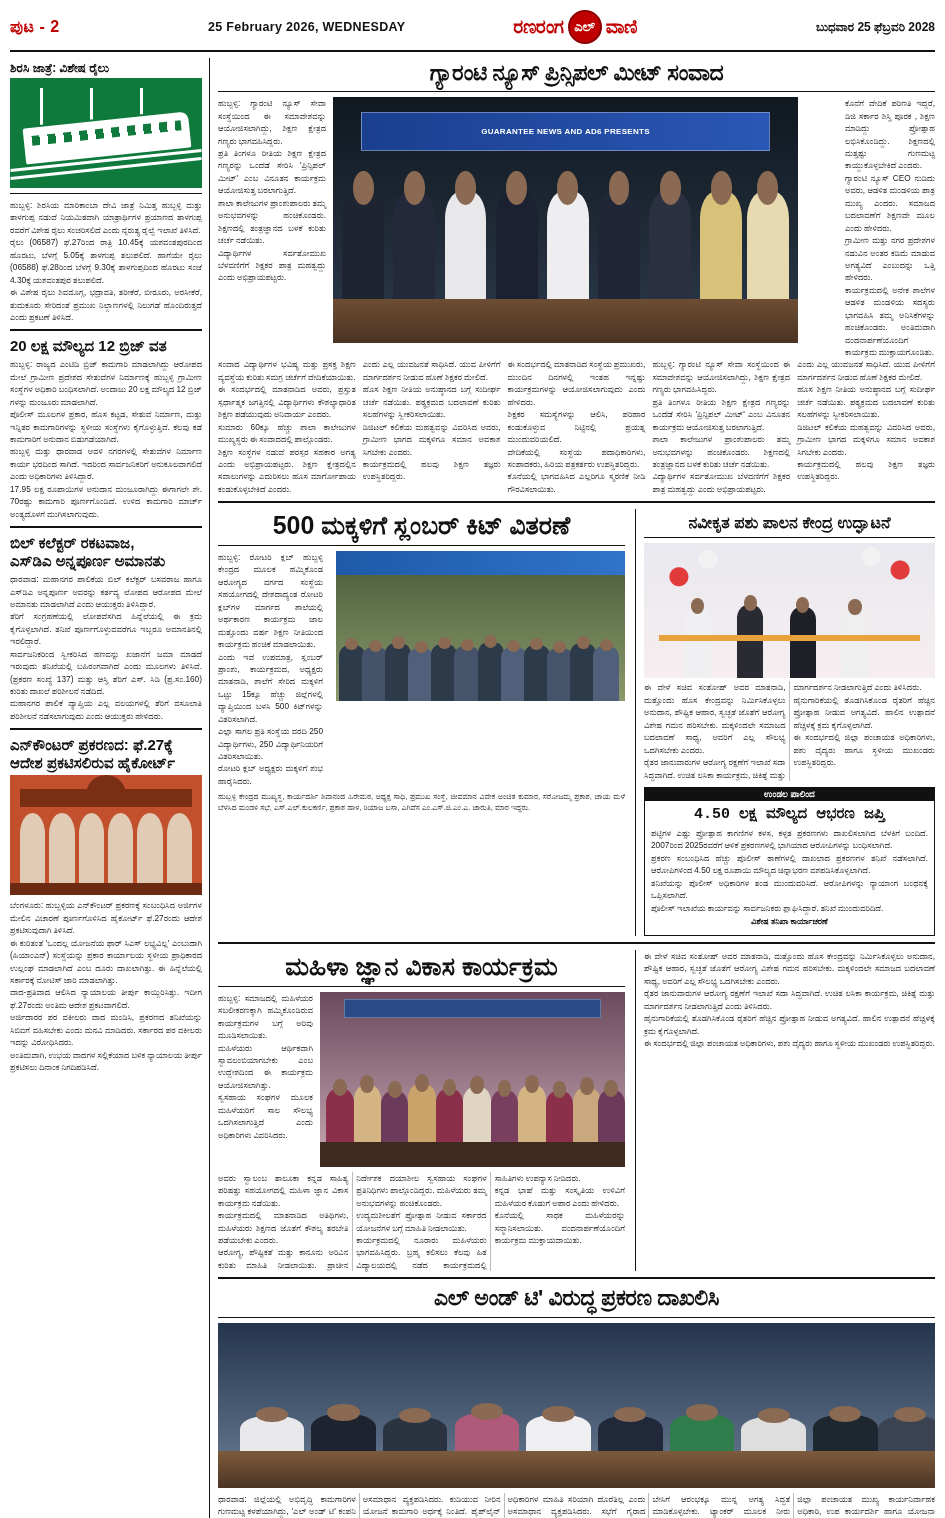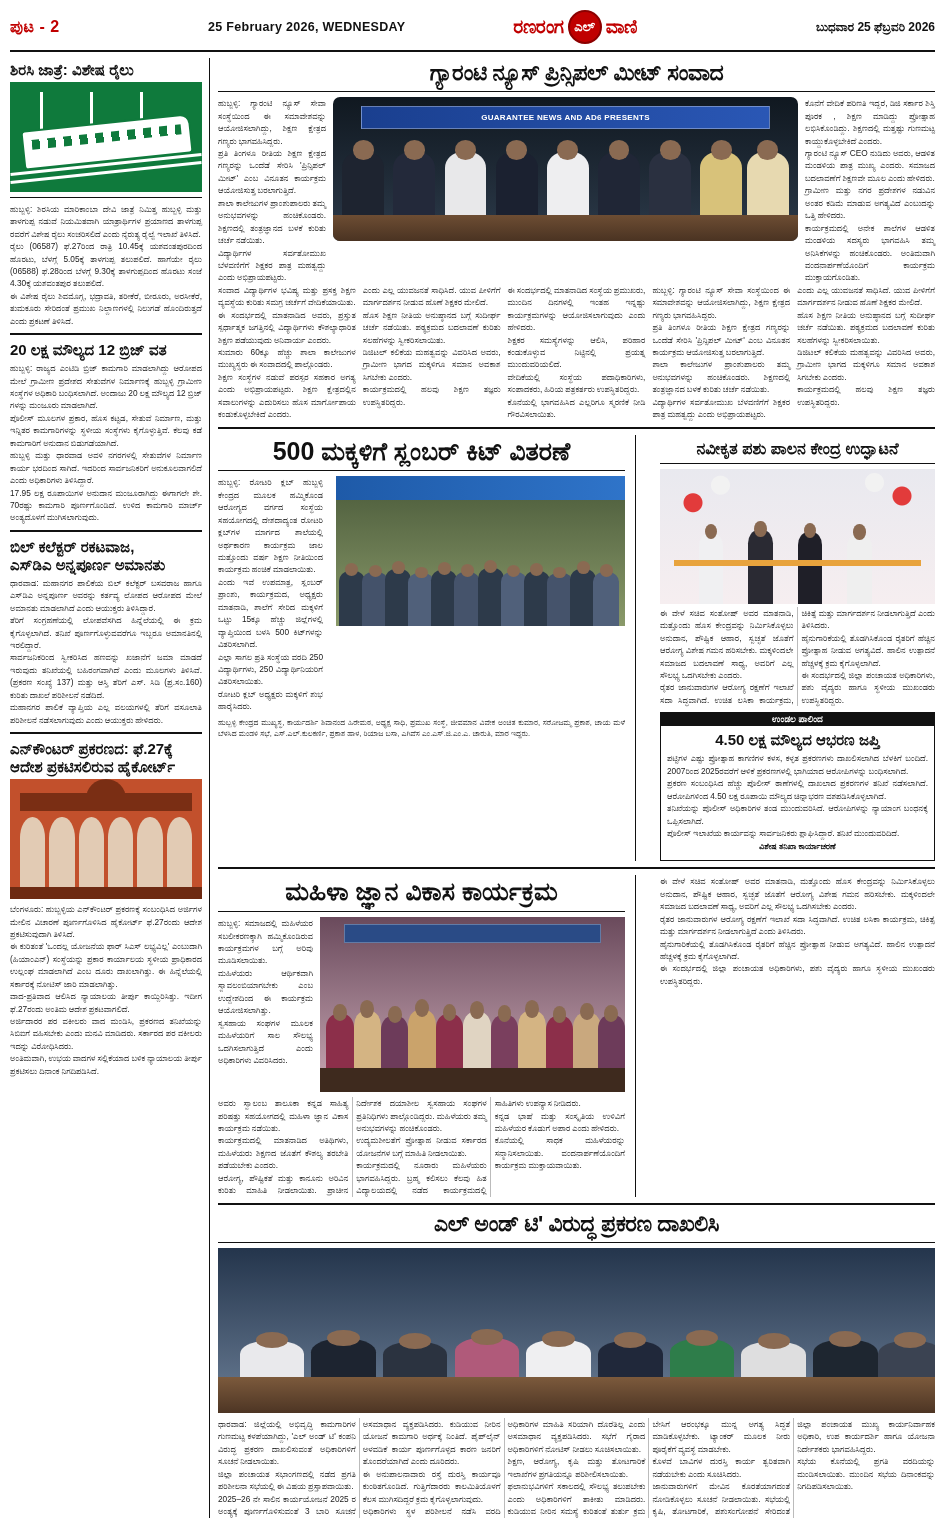--- a/index.html
+++ b/index.html
@@ -49,21 +49,21 @@
     letter-spacing: -.5px; margin: 2px 0 6px;
   }
   .hd-md {
     font-size: 25px; font-weight: bold; text-align: center; line-height: 1.15;
     margin: 2px 0 5px;
   }
   .hd-sm {
     font-size: 15px; font-weight: bold; line-height: 1.2; margin: 4px 0 3px;
   }
   .hd-xs {
-    font-size: 15px; font-weight: bold; line-height: 1.25; margin: 3px 0 2px;
+    font-size: 12px; font-weight: bold; line-height: 1.25; margin: 3px 0 2px;
   }
   .rule { border-top: 1px solid #111; margin: 5px 0; }
   .rule-thick { border-top: 2px solid #111; margin: 6px 0; }
   .para {
     font-size: 8.3px; line-height: 1.5; text-align: justify;
     hyphens: auto; word-spacing: -0.3px; color:#1a1a1a;
   }
   .caption { font-size: 7.6px; line-height: 1.45; text-align: justify; color:#222; }
 
   .cols2 { column-count: 2; column-gap: 8px; column-rule: 1px solid #bbb; }
@@ -137,36 +137,36 @@
   }
   .court-ill .base { position:absolute; bottom:0; left:0; right:0; height:12px; background:#6d2a12;}
 
   
   .boxed { border: 1px solid #111; padding: 5px 6px; margin-top: 6px; }
   .box-label {
     background:#111; color:#fff; font-size:9px; text-align:center;
     padding: 1px 0; font-weight:bold; margin:-5px -6px 5px;
   }
   .byline { font-size: 8px; font-weight: bold; text-align:center; margin: 3px 0; }
-  .sep-v { border-left: 1px solid #111; padding-left: 24px; }
+  .sep-v { border-left: 1px solid #111; padding-left: 8px; }
 </style>
 </head>
 <body>
 
 <div class="page">
 
   <div class="masthead">
     <div class="pageno">ಪುಟ - 2</div>
     <div class="dateline-en">25 February 2026, WEDNESDAY</div>
     <div class="logo-wrap">
       <span class="logo-text">ರಣರಂಗ</span>
       <span class="logo-circle">ಎಲ್</span>
       <span class="logo-text">ವಾಣಿ</span>
     </div>
-    <div class="dateline-kn">ಬುಧವಾರ 25 ಫೆಬ್ರವರಿ 2026</div>
+    <div class="dateline-kn">ಬುಧವಾರ 25 ಫೆಬ್ರವರಿ 2028</div>
   </div>
 
   <div class="body-grid">
 
     <div class="col-left">
 
       <div class="hd-xs">ಶಿರಸಿ ಜಾತ್ರೆ: ವಿಶೇಷ ರೈಲು</div>
       <div class="train-ill photo">
         <div class="sky"></div>
         <div class="pole" style="left:30px;"></div>
@@ -222,36 +222,36 @@
     <div class="col-right">
 
       <div class="hd-lg">ಗ್ಯಾರಂಟಿ ನ್ಯೂಸ್ ಪ್ರಿನ್ಸಿಪಲ್ ಮೀಟ್ ಸಂವಾದ</div>
       <div class="rule"></div>
 
       <div style="display:grid; grid-template-columns: 108px 1fr 130px; gap:7px;">
         <div class="para" style="white-space:pre-line;">ಹುಬ್ಬಳ್ಳಿ: ಗ್ಯಾರಂಟಿ ನ್ಯೂಸ್ ಸೇವಾ ಸಂಸ್ಥೆಯಿಂದ ಈ ಸಮಾವೇಶವನ್ನು ಆಯೋಜಿಸಲಾಗಿದ್ದು, ಶಿಕ್ಷಣ ಕ್ಷೇತ್ರದ ಗಣ್ಯರು ಭಾಗವಹಿಸಿದ್ದರು.
 ಪ್ರತಿ ತಿಂಗಳೂ ರೀತಿಯ ಶಿಕ್ಷಣ ಕ್ಷೇತ್ರದ ಗಣ್ಯರನ್ನು ಒಂದೆಡೆ ಸೇರಿಸಿ 'ಪ್ರಿನ್ಸಿಪಲ್ ಮೀಟ್' ಎಂಬ ವಿನೂತನ ಕಾರ್ಯಕ್ರಮ ಆಯೋಜಿಸುತ್ತ ಬರಲಾಗುತ್ತಿದೆ.
 ಶಾಲಾ ಕಾಲೇಜುಗಳ ಪ್ರಾಂಶುಪಾಲರು ತಮ್ಮ ಅನುಭವಗಳನ್ನು ಹಂಚಿಕೊಂಡರು. ಶಿಕ್ಷಣದಲ್ಲಿ ತಂತ್ರಜ್ಞಾನದ ಬಳಕೆ ಕುರಿತು ಚರ್ಚೆ ನಡೆಯಿತು.
 ವಿದ್ಯಾರ್ಥಿಗಳ ಸರ್ವತೋಮುಖ ಬೆಳವಣಿಗೆಗೆ ಶಿಕ್ಷಕರ ಪಾತ್ರ ಮಹತ್ವದ್ದು ಎಂದು ಅಭಿಪ್ರಾಯಪಟ್ಟರು.</div>
-        <div class="photo p-dark" style="height:144px;border-radius:7px;">
+        <div class="photo p-dark" style="height:246px;">
           <div class="banner">GUARANTEE NEWS AND AD6 PRESENTS</div>
           <div class="ph-people">
             <i style="left:2%; background:#1e2430;"></i>
             <i style="left:13%; background:#23293a;"></i>
             <i style="left:24%; background:#e8e8ea;"></i>
             <i style="left:35%; background:#1b2130;"></i>
             <i style="left:46%; background:#eeeef0;"></i>
             <i style="left:57%; background:#202636;"></i>
             <i style="left:68%; background:#2a3040;"></i>
             <i style="left:79%; background:#d8c27a;"></i>
             <i style="left:89%; background:#e7d9b0;"></i>
           </div>
           <div class="ph-stage"></div>
         </div>
-        <div class="para" style="white-space:pre-line;">ಕೊನೆಗೆ ವೇದಿಕೆ ಪರಿಣತಿ ಇದ್ದರೆ, ಡಿಜಿ ಸರ್ಕಾರ ಶಿಸ್ತಿ ಪೂರಕ , ಶಿಕ್ಷಣ ಮಾಡಿದ್ದು ಪ್ರೋತ್ಸಾಹ ಲಭಿಸಿಕೊಂಡಿದ್ದು. ಶಿಕ್ಷಣದಲ್ಲಿ ಮತ್ತಷ್ಟು ಗುಣಮಟ್ಟ ಕಾಯ್ದುಕೊಳ್ಳಬೇಕಿದೆ ಎಂದರು.
+        <div class="para" style="white-space:pre-line;margin-left:40px;">ಕೊನೆಗೆ ವೇದಿಕೆ ಪರಿಣತಿ ಇದ್ದರೆ, ಡಿಜಿ ಸರ್ಕಾರ ಶಿಸ್ತಿ ಪೂರಕ , ಶಿಕ್ಷಣ ಮಾಡಿದ್ದು ಪ್ರೋತ್ಸಾಹ ಲಭಿಸಿಕೊಂಡಿದ್ದು. ಶಿಕ್ಷಣದಲ್ಲಿ ಮತ್ತಷ್ಟು ಗುಣಮಟ್ಟ ಕಾಯ್ದುಕೊಳ್ಳಬೇಕಿದೆ ಎಂದರು.
 ಗ್ಯಾರಂಟಿ ನ್ಯೂಸ್ CEO ನುಡಿದು ಅವರು, ಆಡಳಿತ ಮಂಡಳಿಯ ಪಾತ್ರ ಮುಖ್ಯ ಎಂದರು. ಸಮಾಜದ ಬದಲಾವಣೆಗೆ ಶಿಕ್ಷಣವೇ ಮೂಲ ಎಂದು ಹೇಳಿದರು.
 ಗ್ರಾಮೀಣ ಮತ್ತು ನಗರ ಪ್ರದೇಶಗಳ ನಡುವಿನ ಅಂತರ ಕಡಿಮೆ ಮಾಡುವ ಅಗತ್ಯವಿದೆ ಎಂಬುದನ್ನು ಒತ್ತಿ ಹೇಳಿದರು.
 ಕಾರ್ಯಕ್ರಮದಲ್ಲಿ ಅನೇಕ ಶಾಲೆಗಳ ಆಡಳಿತ ಮಂಡಳಿಯ ಸದಸ್ಯರು ಭಾಗವಹಿಸಿ ತಮ್ಮ ಅನಿಸಿಕೆಗಳನ್ನು ಹಂಚಿಕೊಂಡರು. ಅಂತಿಮವಾಗಿ ವಂದನಾರ್ಪಣೆಯೊಂದಿಗೆ ಕಾರ್ಯಕ್ರಮ ಮುಕ್ತಾಯಗೊಂಡಿತು.</div>
       </div>
 
       <div style="display:grid; grid-template-columns:1fr 1fr 1fr 1fr 1fr; gap:7px; ">
         <div class="para" style="white-space:pre-line;">ಸಂವಾದ ವಿದ್ಯಾರ್ಥಿಗಳ ಭವಿಷ್ಯ ಮತ್ತು ಪ್ರಸಕ್ತ ಶಿಕ್ಷಣ ವ್ಯವಸ್ಥೆಯ ಕುರಿತು ಸಮಗ್ರ ಚರ್ಚೆಗೆ ವೇದಿಕೆಯಾಯಿತು.
 ಈ ಸಂದರ್ಭದಲ್ಲಿ ಮಾತನಾಡಿದ ಅವರು, ಪ್ರಸ್ತುತ ಸ್ಪರ್ಧಾತ್ಮಕ ಜಗತ್ತಿನಲ್ಲಿ ವಿದ್ಯಾರ್ಥಿಗಳು ಕೌಶಲ್ಯಾಧಾರಿತ ಶಿಕ್ಷಣ ಪಡೆಯುವುದು ಅನಿವಾರ್ಯ ಎಂದರು.
 ಸುಮಾರು 60ಕ್ಕೂ ಹೆಚ್ಚು ಶಾಲಾ ಕಾಲೇಜುಗಳ ಮುಖ್ಯಸ್ಥರು ಈ ಸಂವಾದದಲ್ಲಿ ಪಾಲ್ಗೊಂಡರು.
 ಶಿಕ್ಷಣ ಸಂಸ್ಥೆಗಳ ನಡುವೆ ಪರಸ್ಪರ ಸಹಕಾರ ಅಗತ್ಯ ಎಂದು ಅಭಿಪ್ರಾಯಪಟ್ಟರು. ಶಿಕ್ಷಣ ಕ್ಷೇತ್ರದಲ್ಲಿನ ಸವಾಲುಗಳನ್ನು ಎದುರಿಸಲು ಹೊಸ ಮಾರ್ಗೋಪಾಯ ಕಂಡುಕೊಳ್ಳಬೇಕಿದೆ ಎಂದರು.</div>
@@ -324,21 +324,21 @@
             </div>
             <div style="position:absolute;bottom:28%;left:5%;right:5%;height:6px;background:#e8a33d;"></div>
           </div>
           <div class="para cols2" style="white-space:pre-line; margin-top:3px;">ಈ ವೇಳೆ ಸಚಿವ ಸಂತೋಷ್ ಅವರ ಮಾತನಾಡಿ, ಮತ್ತೊಂದು ಹೊಸ ಕೇಂದ್ರವನ್ನು ನಿರ್ಮಿಸಿಕೊಳ್ಳಲು ಅನುದಾನ, ಪೌಷ್ಟಿಕ ಆಹಾರ, ಸ್ವಚ್ಛತೆ ಜೊತೆಗೆ ಆರೋಗ್ಯ ವಿಶೇಷ ಗಮನ ಹರಿಸಬೇಕು. ಮಕ್ಕಳಿಂದಲೇ ಸಮಾಜದ ಬದಲಾವಣೆ ಸಾಧ್ಯ, ಅವರಿಗೆ ಎಲ್ಲ ಸೌಲಭ್ಯ ಒದಗಿಸಬೇಕು ಎಂದರು.
 ರೈತರ ಜಾನುವಾರುಗಳ ಆರೋಗ್ಯ ರಕ್ಷಣೆಗೆ ಇಲಾಖೆ ಸದಾ ಸಿದ್ಧವಾಗಿದೆ. ಉಚಿತ ಲಸಿಕಾ ಕಾರ್ಯಕ್ರಮ, ಚಿಕಿತ್ಸೆ ಮತ್ತು ಮಾರ್ಗದರ್ಶನ ನೀಡಲಾಗುತ್ತಿದೆ ಎಂದು ತಿಳಿಸಿದರು.
 ಹೈನುಗಾರಿಕೆಯಲ್ಲಿ ತೊಡಗಿಸಿಕೊಂಡ ರೈತರಿಗೆ ಹೆಚ್ಚಿನ ಪ್ರೋತ್ಸಾಹ ನೀಡುವ ಅಗತ್ಯವಿದೆ. ಹಾಲಿನ ಉತ್ಪಾದನೆ ಹೆಚ್ಚಳಕ್ಕೆ ಕ್ರಮ ಕೈಗೊಳ್ಳಲಾಗಿದೆ.
 ಈ ಸಂದರ್ಭದಲ್ಲಿ ಜಿಲ್ಲಾ ಪಂಚಾಯತ ಅಧಿಕಾರಿಗಳು, ಪಶು ವೈದ್ಯರು ಹಾಗೂ ಸ್ಥಳೀಯ ಮುಖಂಡರು ಉಪಸ್ಥಿತರಿದ್ದರು.</div>
 
           <div class="boxed">
             <div class="box-label">ಉಂಡಲ ಪಾಲಿಂದ</div>
-            <div class="hd-sm" style="text-align:center;">4.50 ಲಕ್ಷ ಮೌಲ್ಯದ ಆಭರಣ ಜಪ್ತಿ</div>
+            <div class="hd-sm" style="text-align:center;font-family:Liberation Mono, monospace;">4.50 ಲಕ್ಷ ಮೌಲ್ಯದ ಆಭರಣ ಜಪ್ತಿ</div>
             <div class="para" style="white-space:pre-line;">ಪಟ್ಟಿಗಳ ಎಷ್ಟು ಪ್ರೋತ್ಸಾಹ ಕಾಗಣಿಗಳ ಕಳಸ, ಕಳ್ಳತ ಪ್ರಕರಣಗಳು ದಾಖಲಿಸಲಾಗಿದ ಬೆಳಕಿಗೆ ಬಂದಿದೆ. 2007ರಿಂದ 2025ರವರೆಗೆ ಆಳಿಕೆ ಪ್ರಕರಣಗಳಲ್ಲಿ ಭಾಗಿಯಾದ ಆರೋಪಿಗಳನ್ನು ಬಂಧಿಸಲಾಗಿದೆ.
 ಪ್ರಕರಣ ಸಂಬಂಧಿಸಿದ ಹೆಚ್ಚು ಪೊಲೀಸ್ ಠಾಣೆಗಳಲ್ಲಿ ದಾಖಲಾದ ಪ್ರಕರಣಗಳ ತನಿಖೆ ನಡೆಸಲಾಗಿದೆ. ಆರೋಪಿಗಳಿಂದ 4.50 ಲಕ್ಷ ರೂಪಾಯಿ ಮೌಲ್ಯದ ಚಿನ್ನಾಭರಣ ವಶಪಡಿಸಿಕೊಳ್ಳಲಾಗಿದೆ.
 ತನಿಖೆಯನ್ನು ಪೊಲೀಸ್ ಅಧಿಕಾರಿಗಳ ತಂಡ ಮುಂದುವರಿಸಿದೆ. ಆರೋಪಿಗಳನ್ನು ನ್ಯಾಯಾಂಗ ಬಂಧನಕ್ಕೆ ಒಪ್ಪಿಸಲಾಗಿದೆ.
 ಪೊಲೀಸ್ ಇಲಾಖೆಯ ಕಾರ್ಯವನ್ನು ಸಾರ್ವಜನಿಕರು ಶ್ಲಾಘಿಸಿದ್ದಾರೆ. ತನಿಖೆ ಮುಂದುವರಿದಿದೆ.</div>
             <div class="byline">ವಿಶೇಷ ತನಿಖಾ ಕಾರ್ಯಾಚರಣೆ</div>
           </div>
         </div>
       </div>
 
       <div class="rule-thick"></div>

